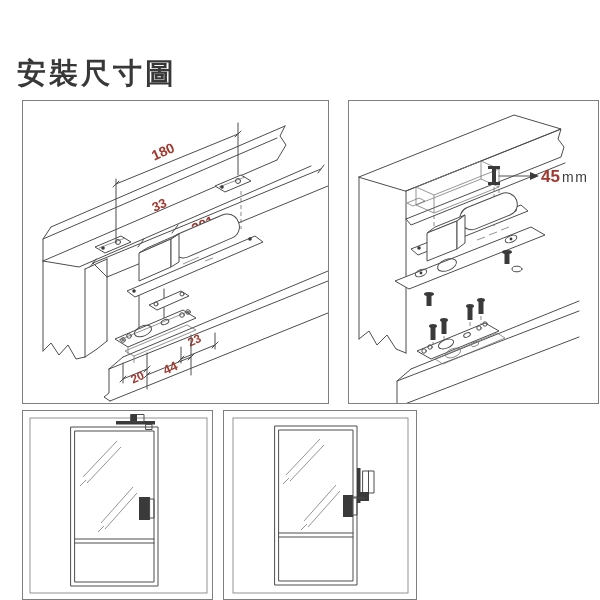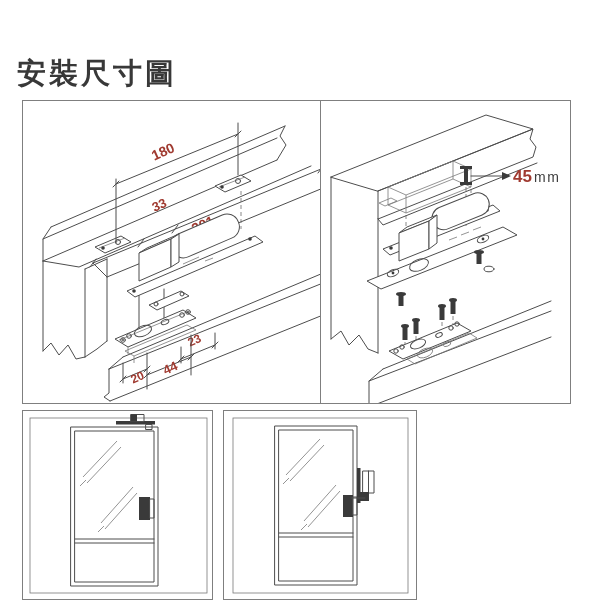--- a/index.html
+++ b/index.html
@@ -2,21 +2,21 @@
 <html><head>
 <meta charset="utf-8">
 <style>
   html,body{margin:0;padding:0;background:#ffffff;}
   #stage{position:relative;width:600px;height:600px;background:#ffffff;overflow:hidden;
          font-family:"Liberation Sans",sans-serif;margin-top:32px;}
   .title{position:absolute;left:17px;top:22px;font-size:29px;font-weight:600;
          color:#383838;letter-spacing:3px;}
   .panel{position:absolute;border:1px solid #7f7f7f;background:#ffffff;box-sizing:border-box;}
   #p1{left:22px;top:68px;width:307px;height:304px;}
-  #p2{left:320px;top:68px;width:251px;height:304px;}
+  #p2{left:348px;top:68px;width:251px;height:304px;}
   #p3{left:22px;top:378px;width:191px;height:190px;}
   #p4{left:223px;top:378px;width:194px;height:190px;}
   svg{display:block;}
   .ln{stroke:#4d4d4d;stroke-width:1;fill:none;stroke-linejoin:round;stroke-linecap:round;}
   .lt{stroke:#787878;stroke-width:0.8;fill:none;}
   .wh{fill:#ffffff;stroke:#4d4d4d;stroke-width:1;stroke-linejoin:round;}
   .dk{fill:#3a3a3a;stroke:none;}
   .dash{stroke:#6a6a6a;stroke-width:0.8;fill:none;stroke-dasharray:4 3;}
   .dim{fill:#a03a30;font-weight:bold;font-family:"Liberation Sans",sans-serif;}
   .unit{fill:#3c3c3c;font-family:"Liberation Sans",sans-serif;letter-spacing:1.5px;}

